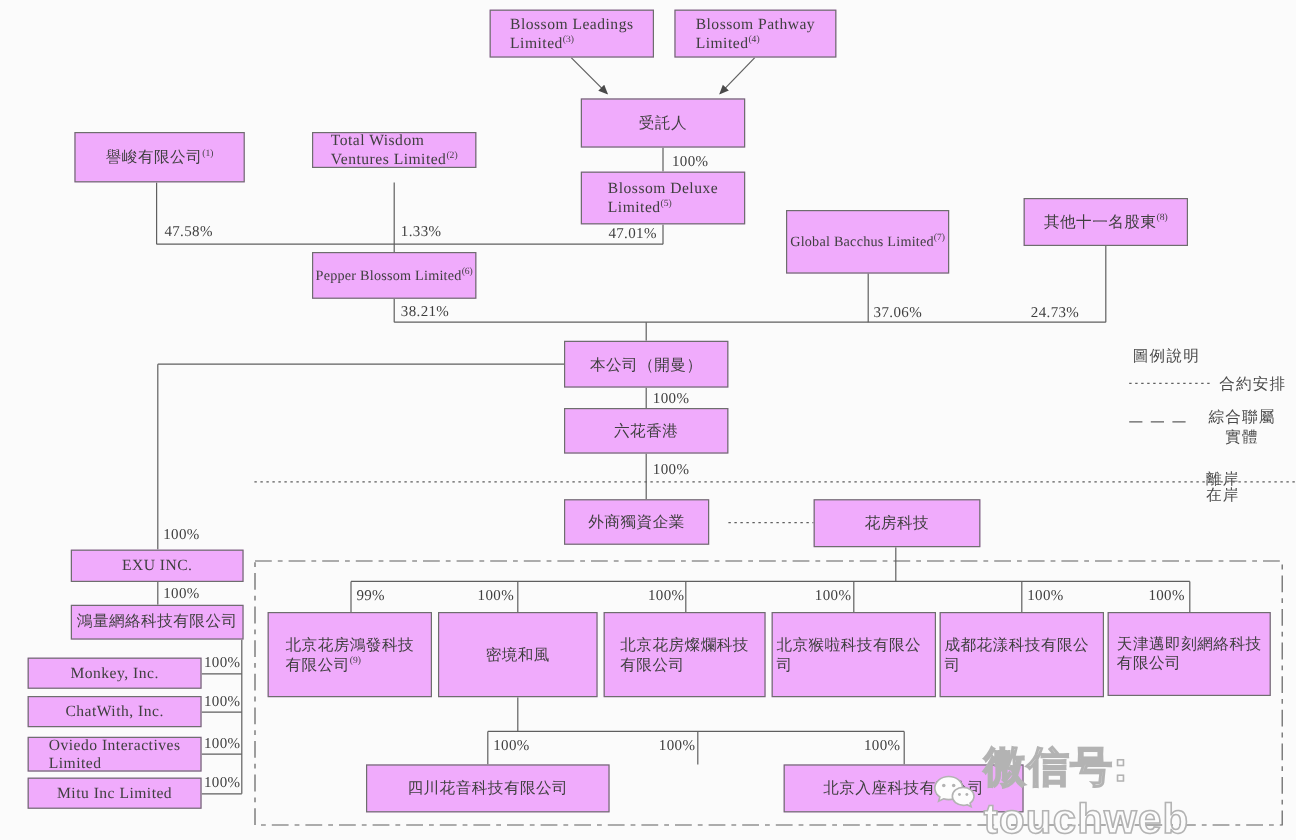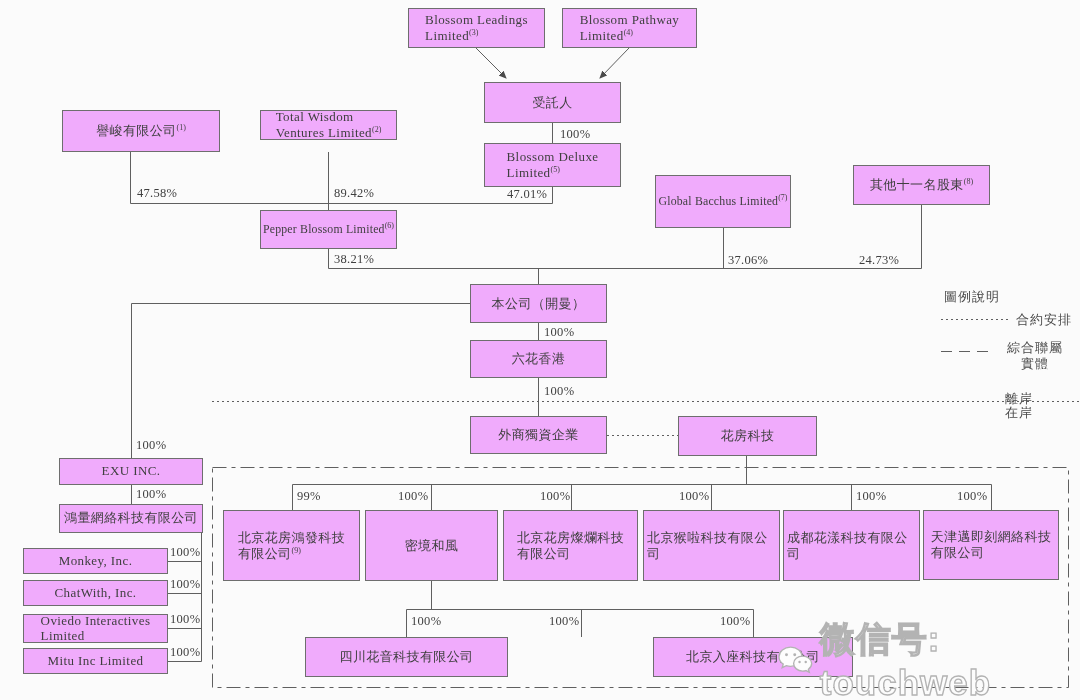--- a/index.html
+++ b/index.html
@@ -94,21 +94,21 @@
       <span class="inner"><span>Blossom Pathway
 Limited</span><sup>(4)</sup></span>
     </div>
   <div class="node" style="left:484px;top:82px;width:137px;height:41px">
       <span class="inner"><span>受託人</span><sup></sup></span>
     </div>
   <div class="node" style="left:484px;top:143px;width:137px;height:44px">
       <span class="inner"><span>Blossom Deluxe
 Limited</span><sup>(5)</sup></span>
     </div>
-  <div class="node" style="left:62px;top:110px;width:158px;height:42px">
+  <div class="node" style="left:62px;top:110px;width:142px;height:42px">
       <span class="inner"><span>譽峻有限公司</span><sup>(1)</sup></span>
     </div>
   <div class="node" style="left:260px;top:110px;width:137px;height:30px">
       <span class="inner"><span>Total Wisdom
 Ventures Limited</span><sup>(2)</sup></span>
     </div>
   <div class="node fs12" style="left:260px;top:210px;width:137px;height:39px">
       <span class="inner"><span>Pepper Blossom Limited</span><sup>(6)</sup></span>
     </div>
   <div class="node fs12" style="left:655px;top:175px;width:136px;height:53px">
@@ -116,21 +116,21 @@
     </div>
   <div class="node" style="left:853px;top:165px;width:137px;height:40px">
       <span class="inner"><span>其他十一名股東</span><sup>(8)</sup></span>
     </div>
   <div class="node" style="left:470px;top:284px;width:137px;height:39px">
       <span class="inner"><span>本公司（開曼）</span><sup></sup></span>
     </div>
   <div class="node" style="left:470px;top:340px;width:137px;height:38px">
       <span class="inner"><span>六花香港</span><sup></sup></span>
     </div>
-  <div class="node" style="left:470px;top:416px;width:137px;height:38px">
+  <div class="node" style="left:470px;top:416px;width:121px;height:38px">
       <span class="inner"><span>外商獨資企業</span><sup></sup></span>
     </div>
   <div class="node" style="left:678px;top:416px;width:139px;height:40px">
       <span class="inner"><span>花房科技</span><sup></sup></span>
     </div>
   <div class="node tight" style="left:59px;top:458px;width:144px;height:27px">
       <span class="inner"><span>EXU INC.</span><sup></sup></span>
     </div>
   <div class="node tight" style="left:59px;top:504px;width:144px;height:29px">
       <span class="inner"><span>鴻量網絡科技有限公司</span><sup></sup></span>
@@ -172,21 +172,21 @@
   <div class="node" style="left:305px;top:637px;width:203px;height:40px">
       <span class="inner"><span>四川花音科技有限公司</span><sup></sup></span>
     </div>
   <div class="node" style="left:653px;top:637px;width:200px;height:40px">
       <span class="inner"><span>北京入座科技有限公司</span><sup></sup></span>
     </div>
 
   <span class="pct" style="left:560px;top:127px">100%</span>
   <span class="pct" style="left:507px;top:187px">47.01%</span>
   <span class="pct" style="left:137px;top:186px">47.58%</span>
-  <span class="pct" style="left:334px;top:186px">89.42%</span>
+  <span class="pct" style="left:334px;top:186px">1.33%</span>
   <span class="pct" style="left:334px;top:252px">38.21%</span>
   <span class="pct" style="left:728px;top:253px">37.06%</span>
   <span class="pct" style="left:859px;top:253px">24.73%</span>
   <span class="pct" style="left:544px;top:325px">100%</span>
   <span class="pct" style="left:544px;top:384px">100%</span>
   <span class="pct" style="left:136px;top:438px">100%</span>
   <span class="pct" style="left:136px;top:487px">100%</span>
   <span class="pct" style="left:170px;top:545px">100%</span>
   <span class="pct" style="left:170px;top:577px">100%</span>
   <span class="pct" style="left:170px;top:612px">100%</span>

